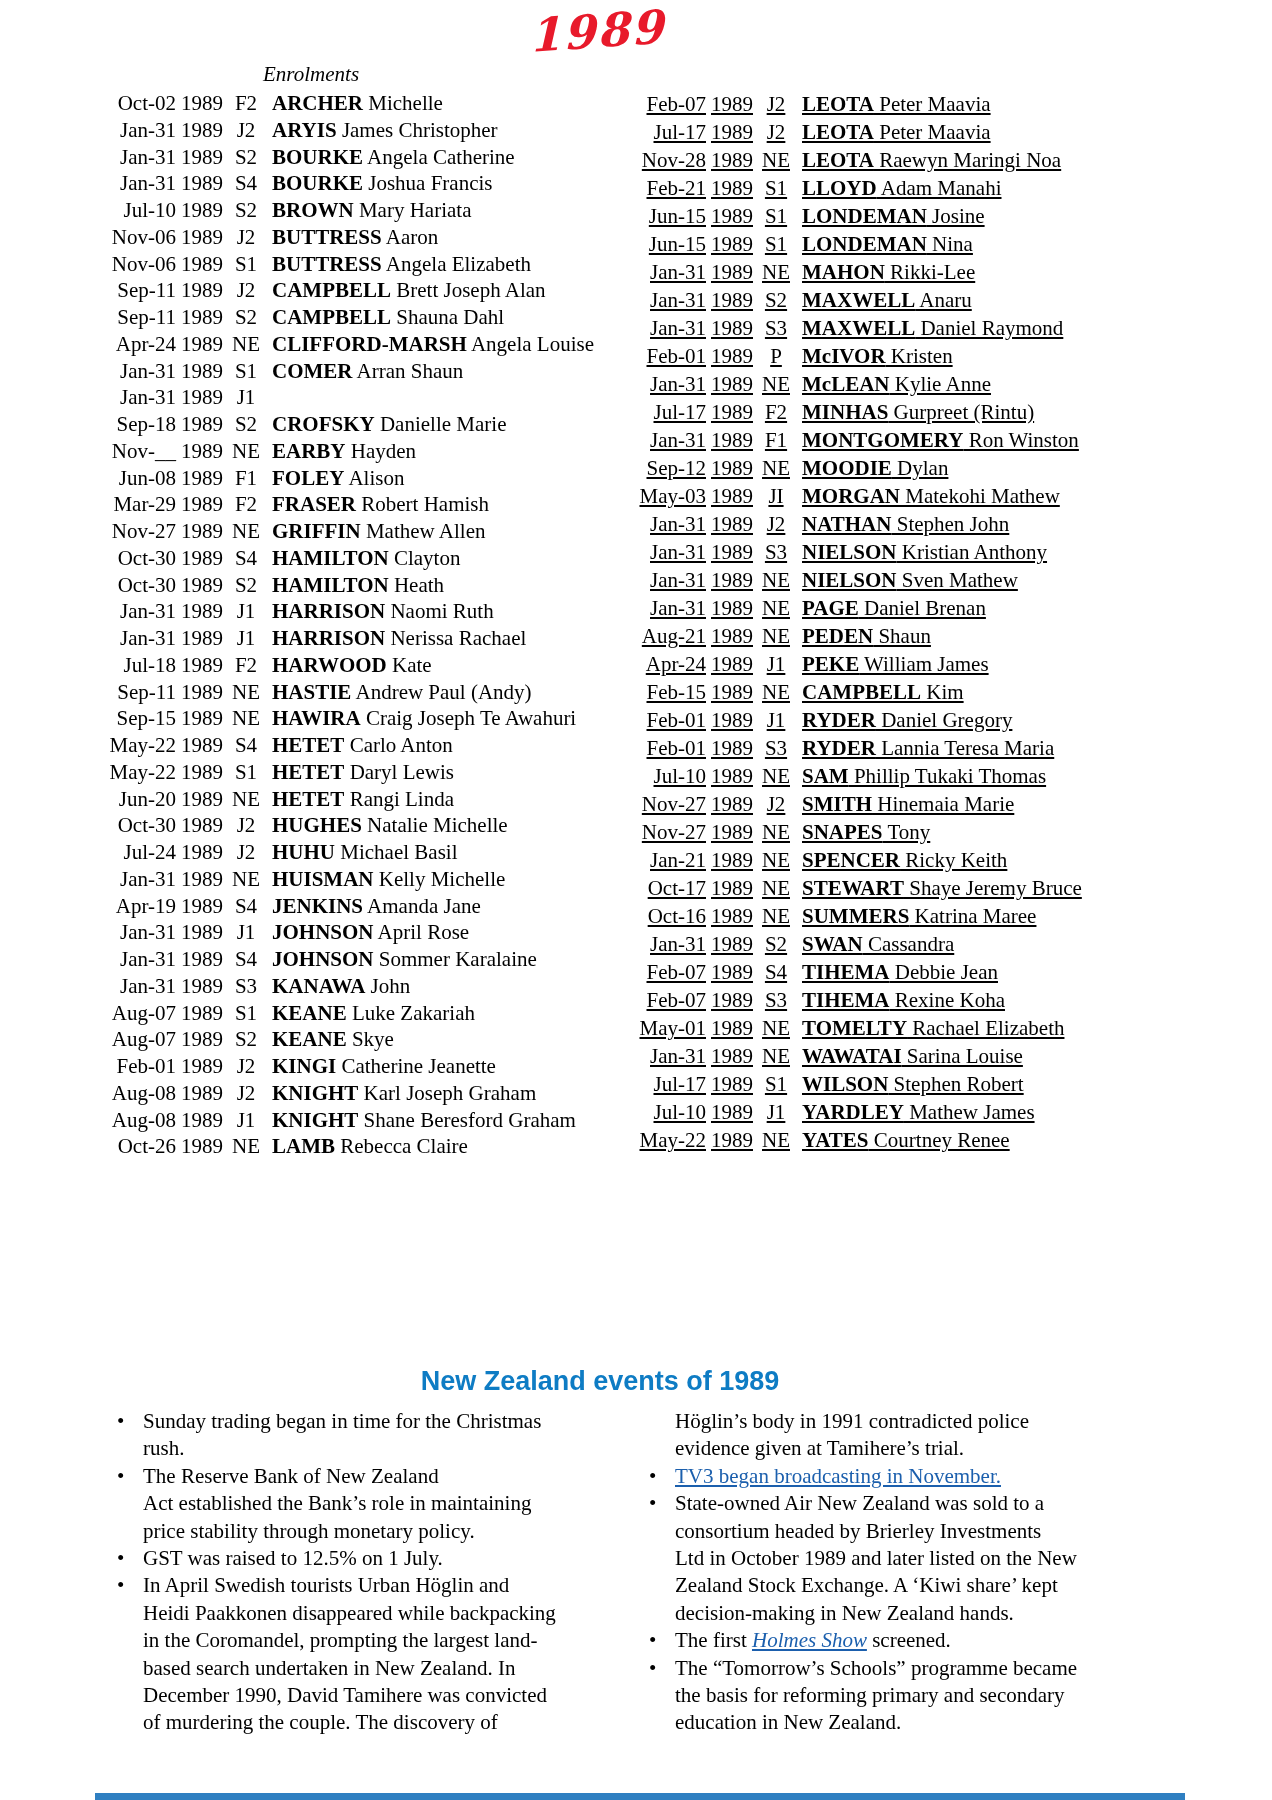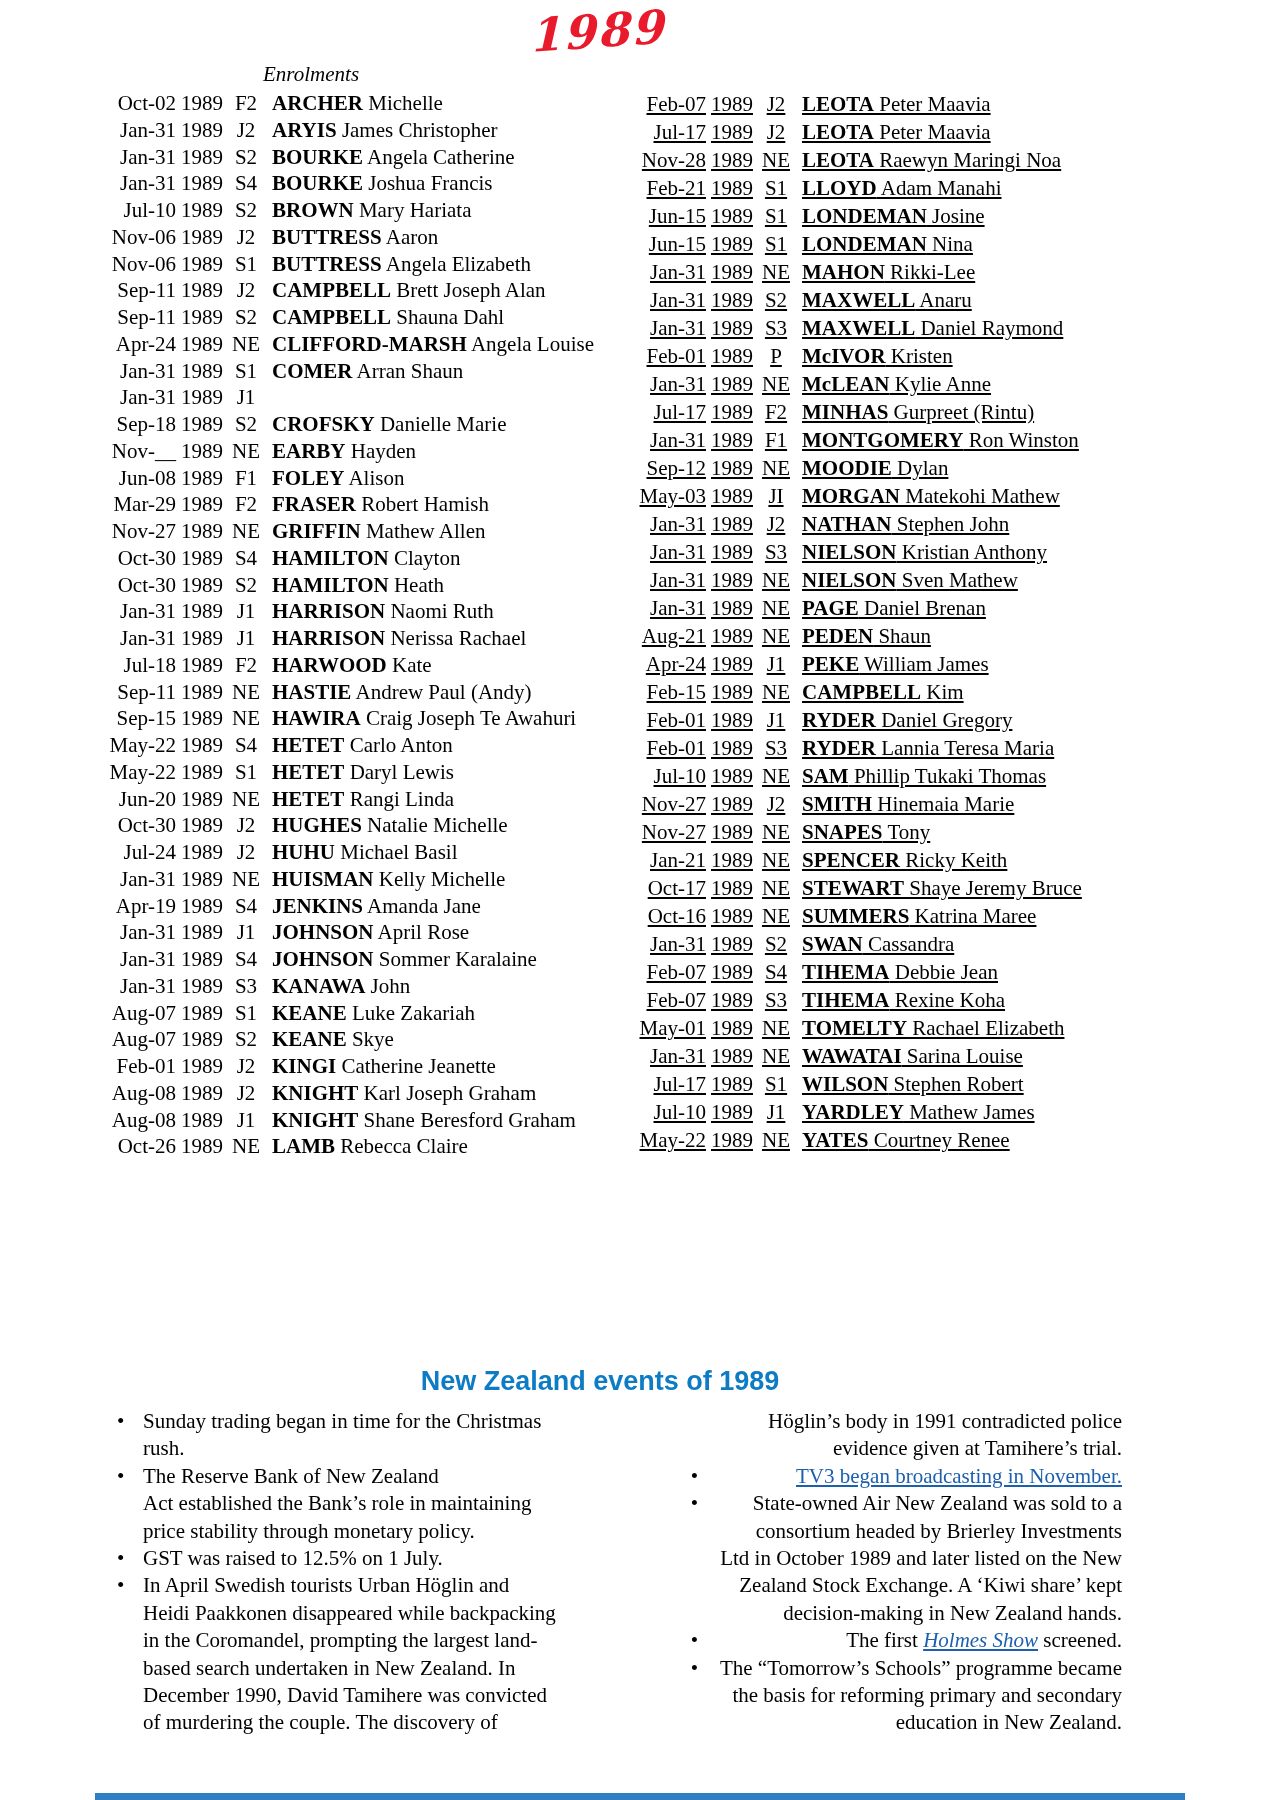--- a/index.html
+++ b/index.html
@@ -42,21 +42,21 @@
   .ename b{font-weight:bold;}
   .events-heading{
     position:absolute;left:0;top:1366px;width:1200px;
     text-align:center;
     font-family:"Liberation Sans", sans-serif;
     font-weight:bold;font-size:27px;
     color:var(--heading-blue);
   }
   .evcol{position:absolute;top:1408px;font-size:21px;line-height:27.4px;}
   .evcol-left{left:117px;width:500px;}
-  .evcol-right{left:672px;width:450px;text-align:right;}
+  .evcol-right{left:649px;width:450px;}
   .eitem{display:flex;}
   .ebullet{width:26px;flex:none;}
   .etext{flex:1;white-space:pre-wrap;}
   .lnk{
     color:var(--link-blue);
     font-weight:normal;
     text-decoration:underline;
     cursor:pointer;
   }
   .lnk.it{font-style:italic;}

